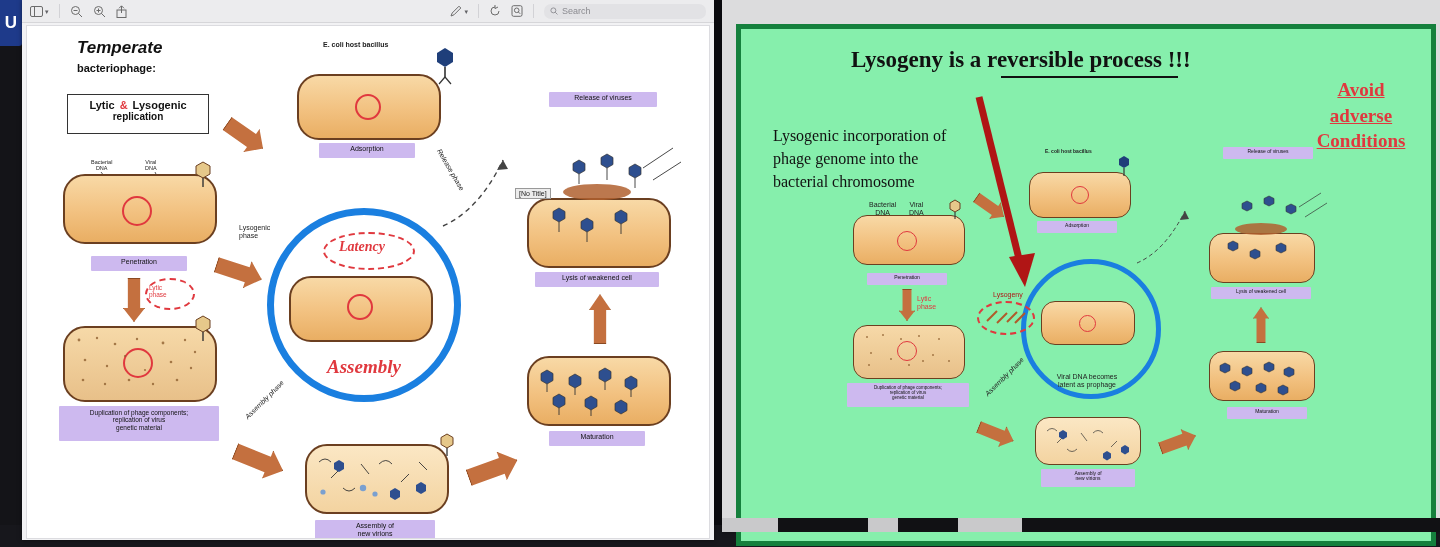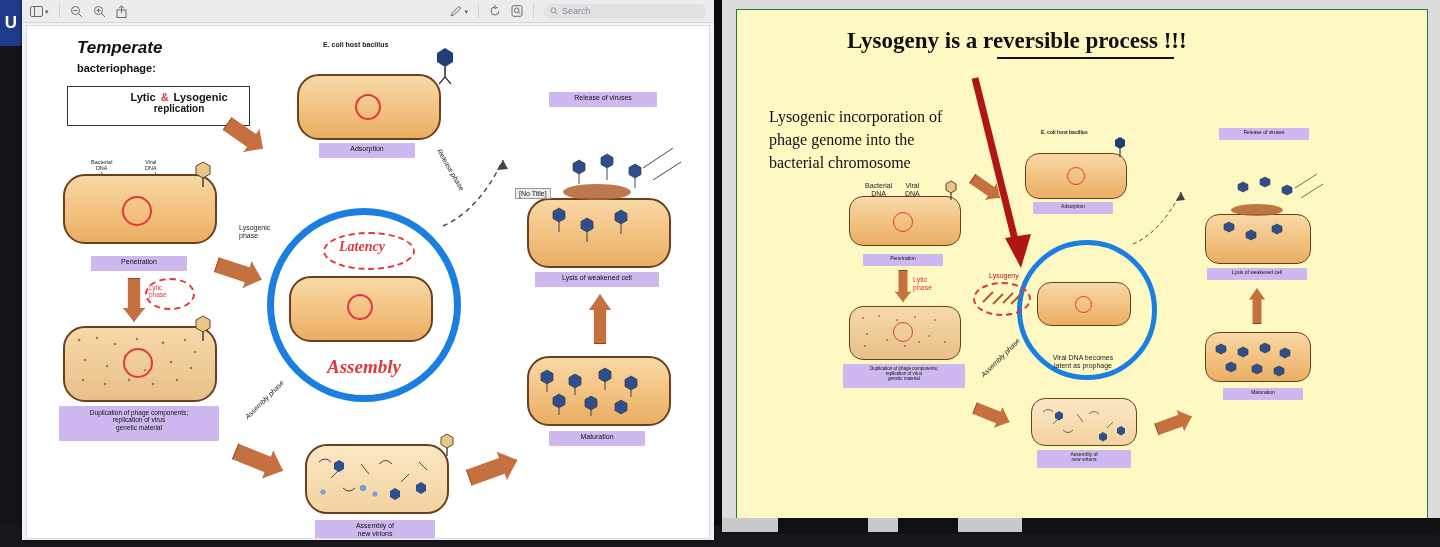--- a/index.html
+++ b/index.html
@@ -104,24 +104,24 @@
   
   .win-slide {
     position: absolute;
     left: 722px; top: 0;
     width: 718px; height: 532px;
     background: #dcdcdd;
     box-shadow: 0 0 4px rgba(0,0,0,0.5);
   }
   .slide-canvas {
     position: absolute;
-    left: 14px; top: 9px;
+    left: 14px; top: 24px;
     width: 690px; height: 512px;
-    background: #fef9c3;
-    border: 1px solid #15803d;
+    background: #86efac;
+    border: 5px solid #15803d;
     overflow: hidden;
   }
   .slide-strip {
     position: absolute;
     left: 0; bottom: 0;
     width: 718px; height: 14px;
     background: #c9c9cb;
   }
   .slide-strip .seg {
     position: absolute;
@@ -289,21 +289,21 @@
       </div>
     </div>
 
     <div class="pdf-page">
 
       <div class="heading" style="left:50px; top:12px; font-size:17px;font-style:italic;">Temperate</div>
       <div class="heading" style="left:50px; top:36px; font-size:11px;">bacteriophage:</div>
 
       <div class="phase-text" style="left:296px; top:15px; font-size:7px; font-weight:bold;">E. coli host bacillus</div>
 
-      <div class="boxed" style="left:40px; top:60px; width:140px; height:38px;padding-left:41px;">
+      <div class="boxed" style="left:40px; top:68px; width:140px; height:38px;">
         <div style="display:flex; justify-content:center; gap:5px; padding-top:4px; align-items:baseline;">
           <span style="font-weight:bold; font-size:11px; color:#111;">Lytic</span>
           <span style="font-weight:bold; font-size:11px; color:#e0383e;">&amp;</span>
           <span style="font-weight:bold; font-size:11px; color:#111;">Lysogenic</span>
         </div>
         <div style="font-weight:bold; font-size:10px; color:#111;">replication</div>
       </div>
 
       <div class="cell" style="left:270px; top:48px; width:140px; height:62px;"></div>
       <div class="nucleoid" style="left:328px; top:68px; width:22px; height:22px;"></div>
@@ -470,20 +470,25 @@
   </div>
 
   <div class="win-slide">
     <div class="slide-canvas">
 
       <div class="heading" style="left:110px; top:18px; font-size:23px; font-family:'Liberation Serif', serif;">
         <span>Lysogeny is a reversible process !!!</span>
       </div>
       <div style="position:absolute; left:260px; top:47px; width:177px; height:2px; background:#111;"></div>
 
+      <div style="position:absolute; left:560px; top:48px; width:120px; text-align:center; color:#e0383e; font-weight:bold; font-size:19px; font-family:'Liberation Serif', serif; line-height:1.35;">
+        <div style="text-decoration:underline;">Avoid</div>
+        <div style="text-decoration:underline;">adverse</div>
+        <div style="text-decoration:underline;">Conditions</div>
+      </div>
 
       <div style="position:absolute; left:32px; top:95px; width:210px; font-size:16px; line-height:1.45; color:#111; font-family:'Liberation Serif', serif; white-space:pre-line;">Lysogenic incorporation of
 phage genome into the
 bacterial chromosome</div>
 
       <svg style="position:absolute; left:232px; top:62px;" width="90" height="210" viewBox="0 0 90 210">
         <line x1="6" y1="6" x2="48" y2="176" stroke="#b01515" stroke-width="7"></line>
         <polygon points="52,196 36,166 62,162" fill="#b01515"></polygon>
       </svg>
 

